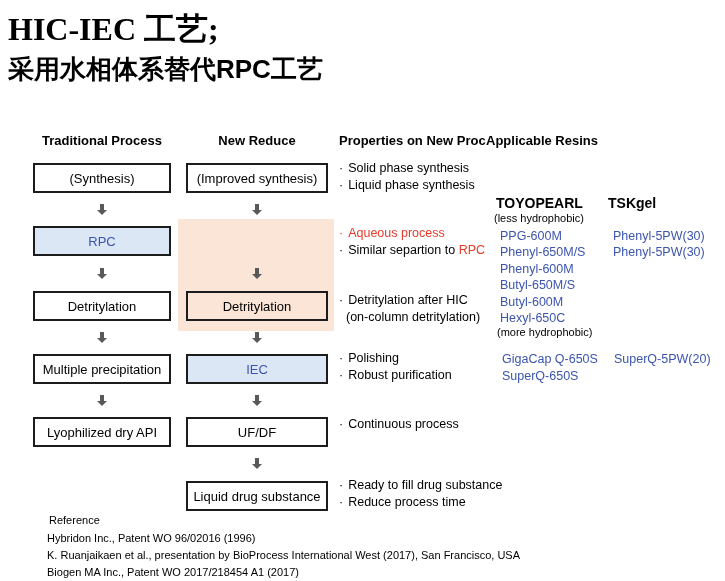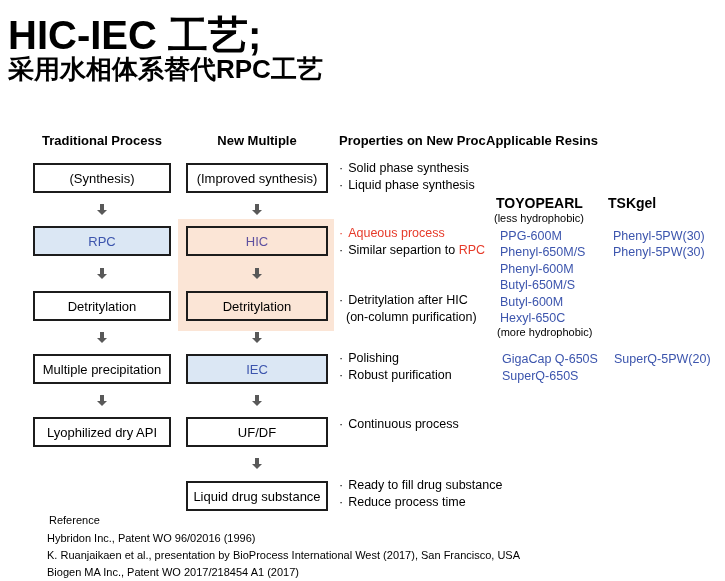--- a/index.html
+++ b/index.html
@@ -1,20 +1,20 @@
 <!DOCTYPE html>
 <html><head>
 <meta charset="utf-8">
 <style>
   html,body{margin:0;padding:0;background:#fff;}
   .slide{position:relative;width:725px;height:581px;background:#ffffff;overflow:hidden;
          font-family:"Liberation Sans",sans-serif;color:#000;}
   .abs{position:absolute;}
   
-  .title1{left:8px;top:8px;font-size:40px;font-weight:bold;white-space:nowrap;}
+  .title1{left:8px;top:8px;font-size:32px;font-weight:bold;white-space:nowrap;font-family:Liberation Serif, serif;}
   .title2{left:8px;top:52px;font-size:26px;font-weight:bold;white-space:nowrap;}
   
   .colhdr{font-size:13px;font-weight:bold;white-space:nowrap;}
   .hdr-trad{left:32px;top:133px;width:140px;text-align:center;}
   .hdr-new{left:187px;top:133px;width:140px;text-align:center;}
   .hdr-prop{left:339px;top:133px;width:147px;overflow:hidden;}
   .hdr-resin{left:486px;top:133px;}
   
   .highlight{left:178px;top:219px;width:156px;height:112px;background:#fbe5d6;}
   
@@ -49,21 +49,21 @@
 </style>
 </head>
 <body>
 
 <div class="slide">
 
   <div class="abs title1">HIC-IEC 工艺;</div>
   <div class="abs title2">采用水相体系替代RPC工艺</div>
 
   <div class="abs colhdr hdr-trad">Traditional Process</div>
-  <div class="abs colhdr hdr-new">New Multiple</div>
+  <div class="abs colhdr hdr-new">New Reduce</div>
   <div class="abs colhdr hdr-prop">Properties on New Process</div>
   <div class="abs colhdr hdr-resin">Applicable Resins</div>
 
   <div class="abs highlight"></div>
 
   <div class="abs fbox colT" style="top:163px;">(Synthesis)</div>
   <div class="abs arrow" style="left:97px;top:204px;">
       <span class="stem"></span>
       <span class="head"></span>
     </div>
@@ -82,21 +82,20 @@
       <span class="stem"></span>
       <span class="head"></span>
     </div>
   <div class="abs fbox colT" style="top:417px;">Lyophilized dry API</div>
 
   <div class="abs fbox colN" style="top:163px;">(Improved synthesis)</div>
   <div class="abs arrow" style="left:252px;top:204px;">
       <span class="stem"></span>
       <span class="head"></span>
     </div>
-  <div class="abs fbox colN bg-peach txt-purple" style="top:226px;">HIC</div>
   <div class="abs arrow" style="left:252px;top:268px;">
       <span class="stem"></span>
       <span class="head"></span>
     </div>
   <div class="abs fbox colN bg-peach" style="top:291px;">Detritylation</div>
   <div class="abs arrow" style="left:252px;top:332px;">
       <span class="stem"></span>
       <span class="head"></span>
     </div>
   <div class="abs fbox colN bg-blue txt-blue" style="top:354px;">IEC</div>
@@ -114,21 +113,21 @@
   <div class="abs pgroup" style="top:160px;">
     <div class="pline">Solid phase synthesis</div>
     <div class="pline">Liquid phase synthesis</div>
   </div>
   <div class="abs pgroup" style="top:225px;">
     <div class="pline red">Aqueous process</div>
     <div class="pline"><span>Similar separtion to </span><span class="red">RPC</span></div>
   </div>
   <div class="abs pgroup" style="top:292px;">
     <div class="pline">Detritylation after HIC</div>
-    <div class="pline nob">(on-column purification)</div>
+    <div class="pline nob">(on-column detritylation)</div>
   </div>
   <div class="abs pgroup" style="top:350px;">
     <div class="pline">Polishing</div>
     <div class="pline">Robust purification</div>
   </div>
   <div class="abs pgroup" style="top:416px;">
     <div class="pline">Continuous process</div>
   </div>
   <div class="abs pgroup" style="top:477px;">
     <div class="pline">Ready to fill drug substance</div>

